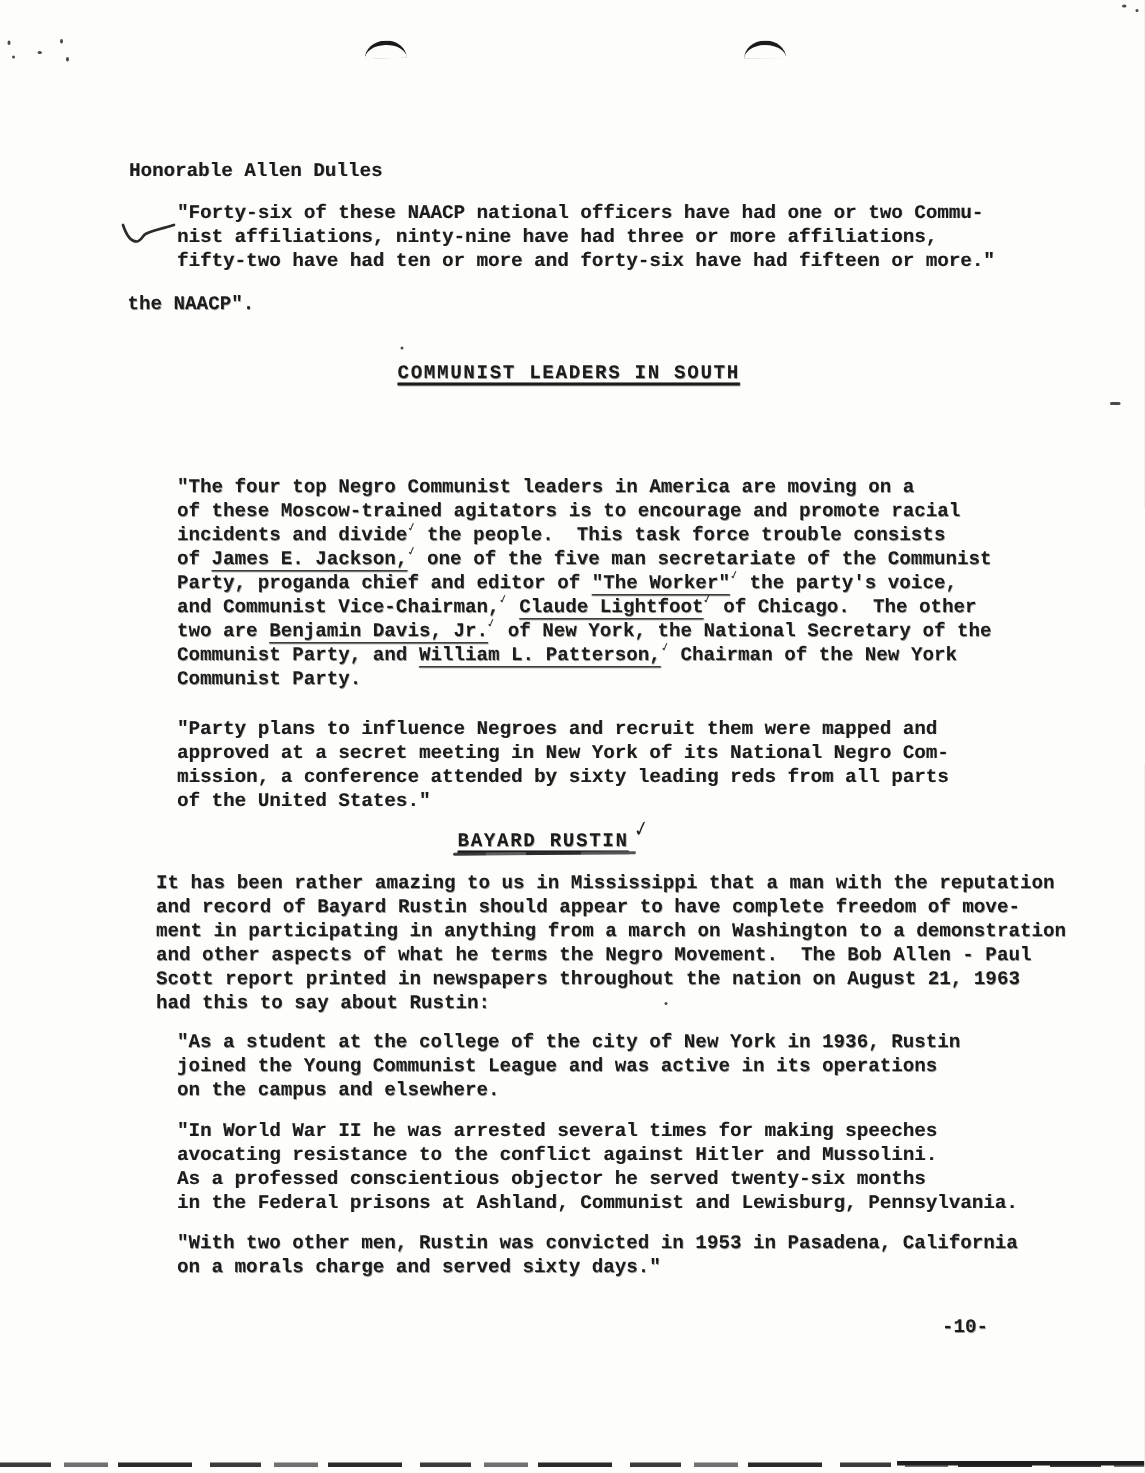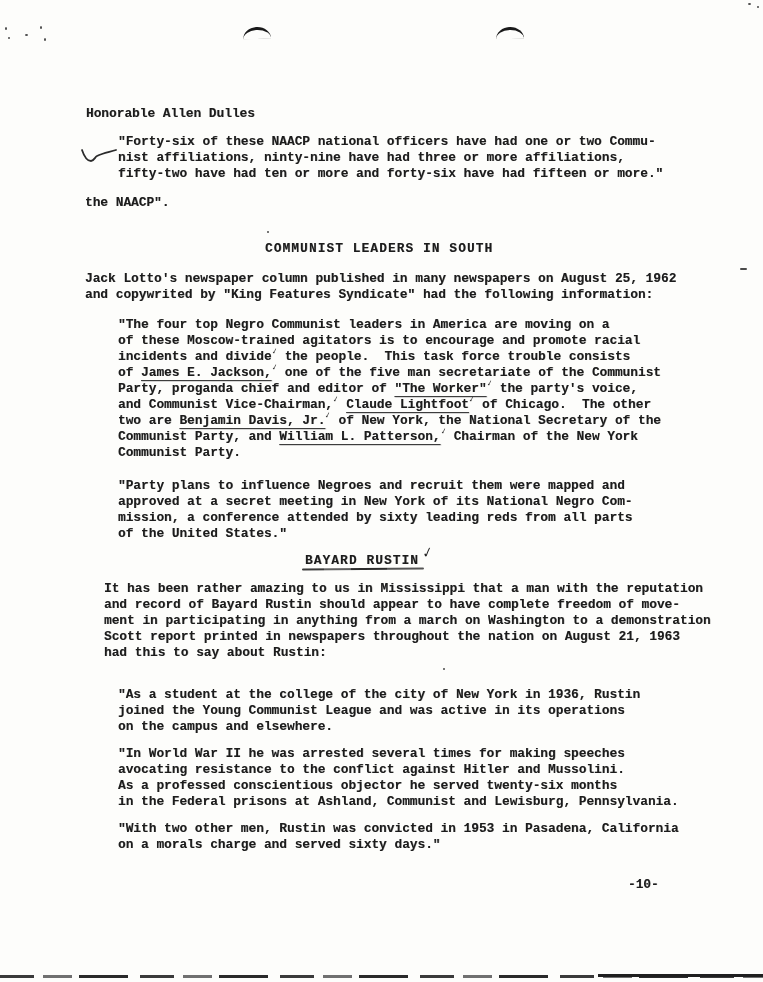--- a/index.html
+++ b/index.html
@@ -6,21 +6,21 @@
   .page{
     position:relative;width:763px;height:982px;margin:0 auto;
     background:#fdfdfb;overflow:hidden;
     font-family:"Liberation Mono","DejaVu Sans Mono",monospace;
     color:#1c1c1c;
   }
   .block{position:absolute;}
   .line{height:16px;white-space:pre;font-size:12.8px;font-weight:bold;
         text-shadow:0.4px 0.4px 0.2px rgba(30,30,30,0.45);}
   .heading .line{letter-spacing:1.1px;}
-  .typed-u{text-decoration-thickness:1.6px;text-underline-offset:3px;}
+  .typed-u{text-decoration:underline;text-decoration-thickness:1.6px;text-underline-offset:3px;}
   .hand-u{text-decoration:underline;text-decoration-thickness:1.4px;text-underline-offset:3.5px;
           text-decoration-color:#3d3d3d;}
   .pencil-mark{display:inline-block;font-size:9px;position:relative;top:-6px;
                transform:rotate(-14deg);color:#2e2e2e;text-shadow:none;}
   .flourish-mark{display:inline-block;font-size:15px;position:relative;top:-7px;left:4px;
                transform:rotate(-18deg) skewX(-8deg);color:#222;text-shadow:none;}
   .hand-underline{position:absolute;left:-3px;top:18px;height:2.4px;width:122px;
        background:linear-gradient(90deg,#3a3a3a 0 18%,#606060 18% 40%,#2c2c2c 40% 70%,#555 70% 100%);
        transform:rotate(-0.5deg);border-radius:2px;}
   
@@ -68,24 +68,20 @@
       <div class="line"><span>"Forty-six of these NAACP national officers have had one or two Commu-</span></div>
       <div class="line"><span>nist affiliations, ninty-nine have had three or more affiliations,</span></div>
       <div class="line"><span>fifty-two have had ten or more and forty-six have had fifteen or more."</span></div>
     </div>
     <div class="block" style="left: 85px; top: 195px;">
       <div class="line"><span>the NAACP".</span></div>
     </div>
     <div class="block heading" style="left: 265px; top: 241px;">
       <div class="line"><span class="typed-u">COMMUNIST LEADERS IN SOUTH</span></div>
     </div>
-    <div class="block" style="left: 85px; top: 271px;">
-      <div class="line"><span>Jack Lotto's newspaper column published in many newspapers on August 25, 1962</span></div>
-      <div class="line"><span>and copywrited by "King Features Syndicate" had the following information:</span></div>
-    </div>
     <div class="block" style="left: 118px; top: 317px;">
       <div class="line"><span>"The four top Negro Communist leaders in America are moving on a</span></div>
       <div class="line"><span>of these Moscow-trained agitators is to encourage and promote racial</span></div>
       <div class="line"><span>incidents and divide</span><span class="pencil-mark">✓</span><span> the people.  This task force trouble consists</span></div>
       <div class="line"><span>of </span><span class="hand-u">James E. Jackson,</span><span class="pencil-mark">✓</span><span> one of the five man secretariate of the Communist</span></div>
       <div class="line"><span>Party, proganda chief and editor of </span><span class="hand-u">"The Worker"</span><span class="pencil-mark">✓</span><span> the party's voice,</span></div>
       <div class="line"><span>and Communist Vice-Chairman,</span><span class="pencil-mark">✓</span><span> </span><span class="hand-u">Claude Lightfoot</span><span class="pencil-mark">✓</span><span> of Chicago.  The other</span></div>
       <div class="line"><span>two are </span><span class="hand-u">Benjamin Davis, Jr.</span><span class="pencil-mark">✓</span><span> of New York, the National Secretary of the</span></div>
       <div class="line"><span>Communist Party, and </span><span class="hand-u">William L. Patterson,</span><span class="pencil-mark">✓</span><span> Chairman of the New York</span></div>
       <div class="line"><span>Communist Party.</span></div>
@@ -97,20 +93,21 @@
       <div class="line"><span>of the United States."</span></div>
     </div>
     <div class="block heading" style="left: 305px; top: 550px;">
       <div class="line"><span class="typed-u">BAYARD RUSTIN</span><span class="flourish-mark">✓</span></div>
       <div class="hand-underline"></div>
     </div>
     <div class="block" style="left: 84px; top: 581px; margin-left: 20px;">
       <div class="line"><span>It has been rather amazing to us in Mississippi that a man with the reputation</span></div>
       <div class="line"><span>and record of Bayard Rustin should appear to have complete freedom of move-</span></div>
       <div class="line"><span>ment in participating in anything from a march on Washington to a demonstration</span></div>
+      <div class="line"><span>and other aspects of what he terms the Negro Movement.  The Bob Allen - Paul</span></div>
       <div class="line"><span>Scott report printed in newspapers throughout the nation on August 21, 1963</span></div>
       <div class="line"><span>had this to say about Rustin:</span></div>
     </div>
     <div class="block" style="left: 118px; top: 687px;">
       <div class="line"><span>"As a student at the college of the city of New York in 1936, Rustin</span></div>
       <div class="line"><span>joined the Young Communist League and was active in its operations</span></div>
       <div class="line"><span>on the campus and elsewhere.</span></div>
     </div>
     <div class="block" style="left: 118px; top: 746px;">
       <div class="line"><span>"In World War II he was arrested several times for making speeches</span></div>

